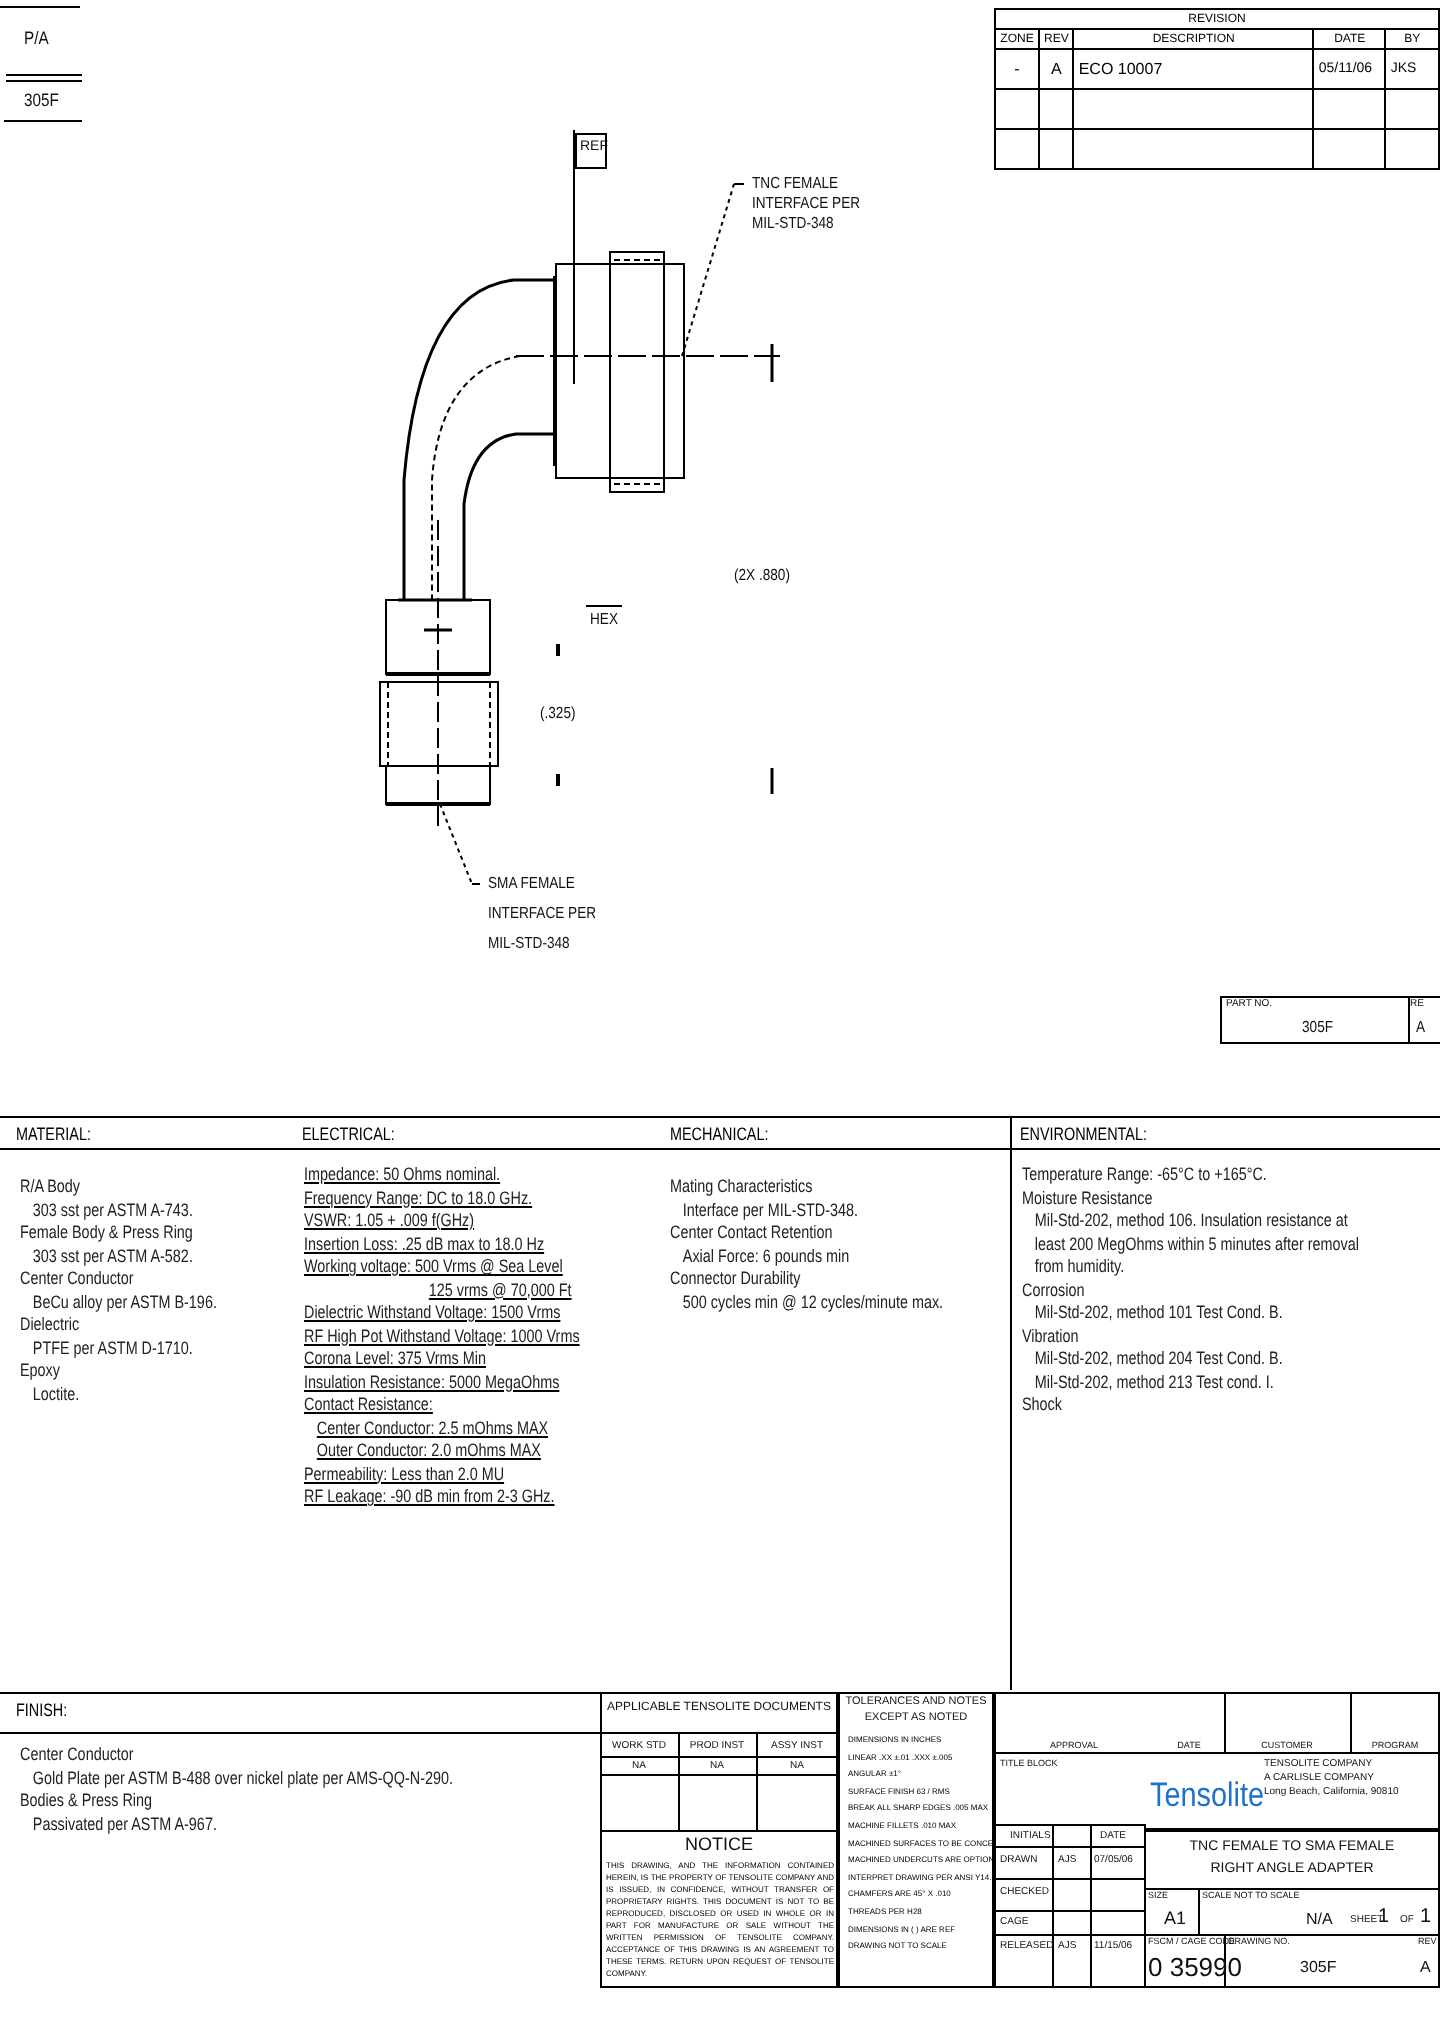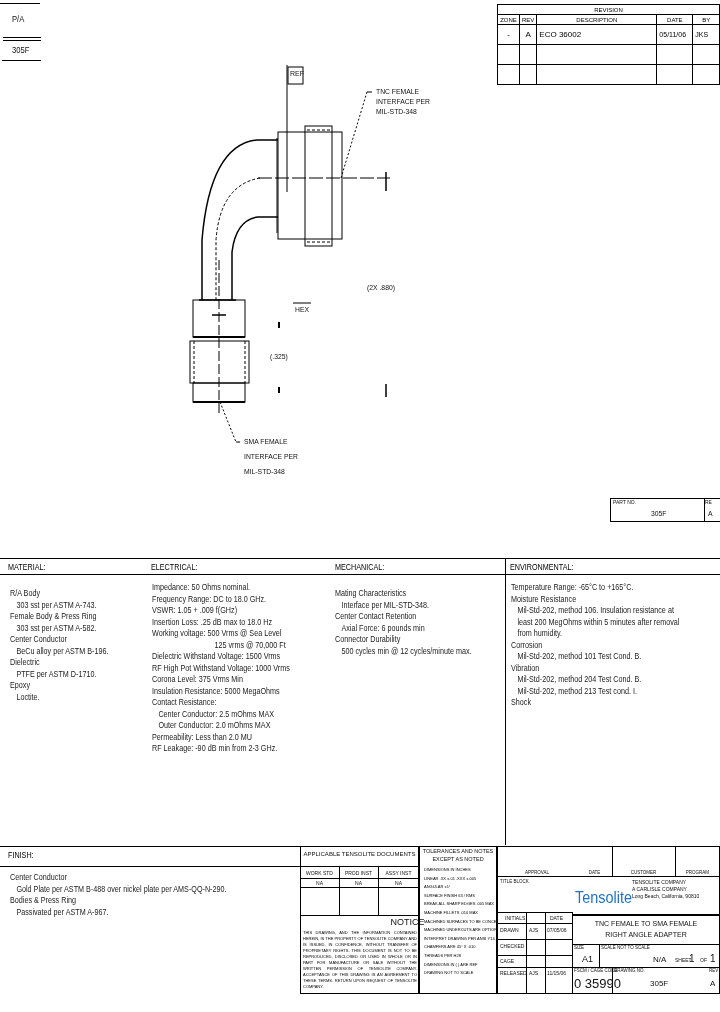--- a/index.html
+++ b/index.html
@@ -37,21 +37,21 @@
   <tr>
     <td class="center" style="width:22px">ZONE</td>
     <td class="center" style="width:17px">REV</td>
     <td class="center" style="width:120px">DESCRIPTION</td>
     <td class="center" style="width:36px">DATE</td>
     <td class="center">BY</td>
   </tr>
   <tr style="height:20px">
     <td class="center" style="font-size:8px">-</td>
     <td class="center" style="font-size:8px">A</td>
-    <td style="font-size:8px">ECO 36002</td>
+    <td style="font-size:8px">ECO 10007</td>
     <td style="font-size:7px">05/11/06</td>
     <td style="font-size:7px">JKS</td>
   </tr>
   <tr style="height:20px">
         <td></td>
         <td></td>
         <td></td>
         <td></td>
         <td></td>
       </tr>
@@ -138,21 +138,21 @@
     <div class="spec-line ind">303 sst per ASTM A-743.</div>
     <div class="spec-line">Female Body &amp; Press Ring</div>
     <div class="spec-line ind">303 sst per ASTM A-582.</div>
     <div class="spec-line">Center Conductor</div>
     <div class="spec-line ind">BeCu alloy per ASTM B-196.</div>
     <div class="spec-line">Dielectric</div>
     <div class="spec-line ind">PTFE per ASTM D-1710.</div>
     <div class="spec-line">Epoxy</div>
     <div class="spec-line ind">Loctite.</div>
   </div>
-<div class="abs" style="left:152px;top:582px;" id="electrical-list">
+<div class="abs" style="left:152px;top:582px;text-decoration:underline;" id="electrical-list">
     <div class="spec-line">Impedance: 50 Ohms nominal.</div>
     <div class="spec-line">Frequency Range: DC to 18.0 GHz.</div>
     <div class="spec-line">VSWR: 1.05 + .009 f(GHz)</div>
     <div class="spec-line">Insertion Loss: .25 dB max to 18.0 Hz</div>
     <div class="spec-line">Working voltage: 500 Vrms @ Sea Level</div>
     <div class="spec-line ind" style="padding-left: 78px;">125 vrms @ 70,000 Ft</div>
     <div class="spec-line">Dielectric Withstand Voltage: 1500 Vrms</div>
     <div class="spec-line">RF High Pot Withstand Voltage: 1000 Vrms</div>
     <div class="spec-line">Corona Level: 375 Vrms Min</div>
     <div class="spec-line">Insulation Resistance: 5000 MegaOhms</div>
@@ -202,21 +202,21 @@
 <div class="hl" style="left:300px;top:887px;width:119px;height:1px;"></div>
 <div class="hl" style="left:300px;top:915px;width:119px;height:1px;"></div>
 <div class="hl" style="left:339px;top:866px;width:1px;height:49px;"></div>
 <div class="hl" style="left:378px;top:866px;width:1px;height:49px;"></div>
 <div class="abs t center" style="left:300px;top:870px;width:39px;font-size:5px;">WORK STD</div>
 <div class="abs t center" style="left:339px;top:870px;width:39px;font-size:5px;">PROD INST</div>
 <div class="abs t center" style="left:378px;top:870px;width:41px;font-size:5px;">ASSY INST</div>
 <div class="abs t center" style="left:300px;top:880px;width:39px;font-size:5px;">NA</div>
 <div class="abs t center" style="left:339px;top:880px;width:39px;font-size:5px;">NA</div>
 <div class="abs t center" style="left:378px;top:880px;width:41px;font-size:5px;">NA</div>
-<div class="abs t center" style="left:300px;top:917px;width:119px;font-size:9px;margin-left:48px;" id="notice-title">NOTICE</div>
+<div class="abs t center" style="left:300px;top:917px;width:119px;font-size:9px;" id="notice-title">NOTICE</div>
 <div class="abs" style="left:303px;top:930px;width:114px;font-size:4px;line-height:6px;font-family:'Liberation Sans',sans-serif;white-space:normal;text-align:justify;">THIS DRAWING, AND THE INFORMATION CONTAINED HEREIN, IS THE PROPERTY OF TENSOLITE COMPANY AND IS ISSUED, IN CONFIDENCE, WITHOUT TRANSFER OF PROPRIETARY RIGHTS. THIS DOCUMENT IS NOT TO BE REPRODUCED, DISCLOSED OR USED IN WHOLE OR IN PART FOR MANUFACTURE OR SALE WITHOUT THE WRITTEN PERMISSION OF TENSOLITE COMPANY. ACCEPTANCE OF THIS DRAWING IS AN AGREEMENT TO THESE TERMS. RETURN UPON REQUEST OF TENSOLITE COMPANY.</div>
 
 <div class="box" style="left:419px;top:846px;width:78px;height:148px;"></div>
 <div class="abs t center" style="left:419px;top:848px;width:78px;font-size:5.5px;">TOLERANCES AND NOTES</div>
 <div class="abs t center" style="left:419px;top:856px;width:78px;font-size:5.5px;">EXCEPT AS NOTED</div>
 <div class="abs" style="left:424px;top:866px;width:72px;" id="tolerances-list">
     <div style="font-size: 4px; line-height: 8.6px; font-family: &quot;Liberation Sans&quot;, sans-serif; white-space: nowrap; overflow: hidden;">DIMENSIONS IN INCHES</div>
     <div style="font-size: 4px; line-height: 8.6px; font-family: &quot;Liberation Sans&quot;, sans-serif; white-space: nowrap; overflow: hidden;">LINEAR .XX ±.01  .XXX ±.005</div>
     <div style="font-size: 4px; line-height: 8.6px; font-family: &quot;Liberation Sans&quot;, sans-serif; white-space: nowrap; overflow: hidden;">ANGULAR ±1°</div>
     <div style="font-size: 4px; line-height: 8.6px; font-family: &quot;Liberation Sans&quot;, sans-serif; white-space: nowrap; overflow: hidden;">SURFACE FINISH 63 / RMS</div>

